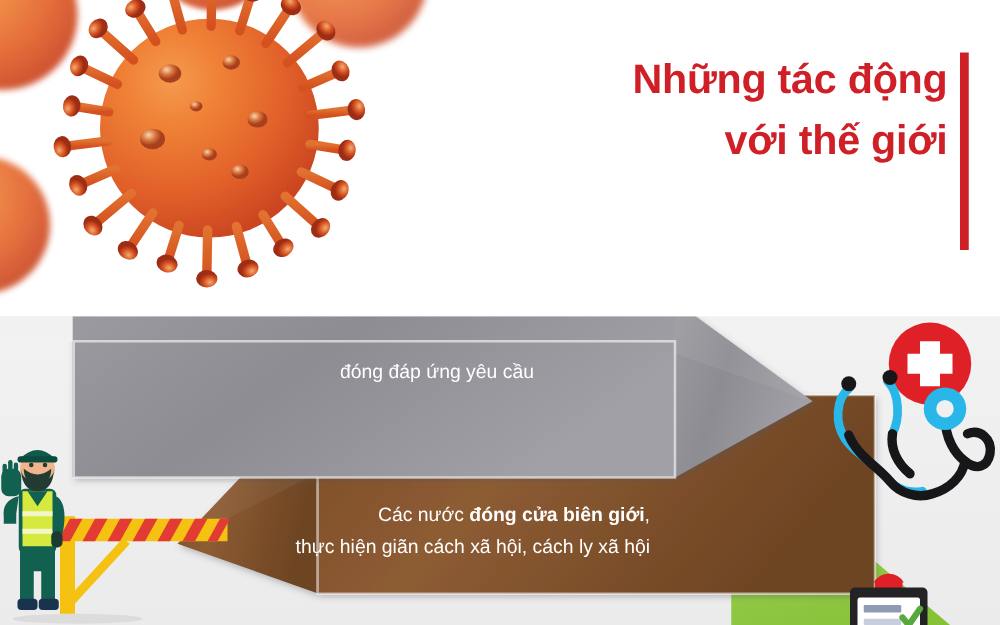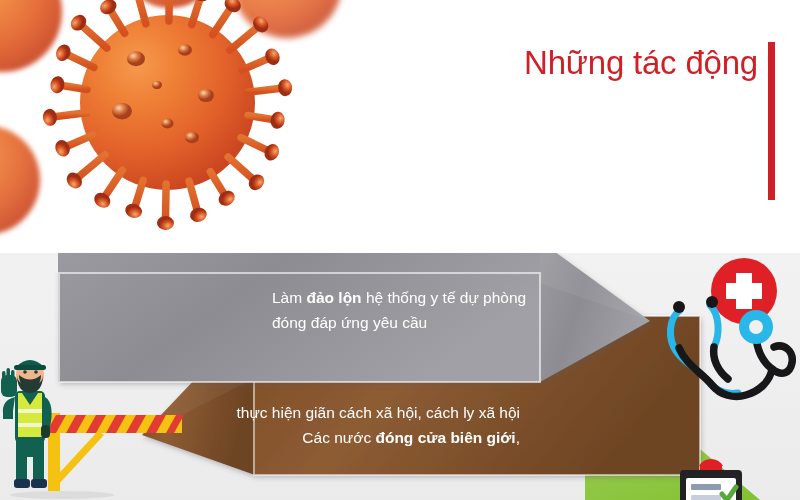--- a/index.html
+++ b/index.html
@@ -48,21 +48,21 @@
 
   .title-block {
     position: absolute;
     right: 42px;
     top: 38px;
     width: 430px;
     text-align: right;
   }
   .title-line {
     color: #cf2027;
-    font-weight: normal;
+    font-weight: bold;
     font-size: 33px;
     line-height: 49px;
     letter-spacing: -0.2px;
     white-space: nowrap;
   }
   .title-rule {
     position: absolute;
     right: 25px;
     top: 42px;
     width: 7px;
@@ -209,20 +209,21 @@
             <ellipse cx="122" cy="111.25000000000001" rx="10" ry="8.2" fill="url(#poreG)"></ellipse>
             <ellipse cx="167.5" cy="123.5" rx="6" ry="4.92" fill="url(#poreG)"></ellipse>
             <ellipse cx="157" cy="85" rx="5" ry="4.1" fill="url(#poreG)"></ellipse>
             <ellipse cx="192" cy="137.5" rx="7" ry="5.739999999999999" fill="url(#poreG)"></ellipse>
           </g>
       </svg>
     </div>
 
     <div class="title-block">
       <div class="title-line">Những tác động</div>
+      <div class="title-line">với thế giới</div>
     </div>
     <div class="title-rule"></div>
   </div>
 
   <div class="lower-panel">
 
     <svg class="arrow-svg" viewBox="0 0 800 247">
       <defs>
         <linearGradient id="grayG" x1="0" y1="0" x2="1" y2="0.4">
           <stop offset="0%" stop-color="#9b9ba1"></stop>
@@ -272,27 +273,26 @@
         <polygon points="540,-12 650,68 540,129" fill="url(#grayG)"></polygon>
 
         <polygon points="540,-12 650,68 540,30" fill="#ffffff" opacity="0.06"></polygon>
       </g>
       <rect x="59" y="20" width="481" height="109" fill="none" stroke="#ffffff" stroke-opacity="0.6" stroke-width="2"></rect>
 
       <polygon points="0,0 58,0 58,20 0,20" fill="#f1f1f2"></polygon>
     </svg>
 
     <div class="arrow-text" id="text-health">
-        <div><span>Làm </span><b>đảo lộn</b><span> hệ thống y tế dự phòng</span></div>
         <div><span>đóng đáp ứng yêu cầu</span></div>
       </div>
 
     <div class="arrow-text" id="text-borders">
+        <div><span>Các nước </span><b>đóng cửa biên giới</b><span>,</span></div>
         <div><span>thực hiện giãn cách xã hội, cách ly xã hội</span></div>
-        <div><span>Các nước </span><b>đóng cửa biên giới</b><span>,</span></div>
       </div>
 
     <svg class="steth" viewBox="0 0 154 150">
       <circle cx="98" cy="36" r="33" fill="#e02027"></circle>
       <path d="M90 18h16v10h10v16h-10v10H90V44H80V28h10z" fill="#ffffff"></path>
 
       <path d="M34 55 C22 64, 22 84, 30 96 C38 108, 52 114, 62 126 C70 136, 80 140, 92 138" stroke="#29b6e8" stroke-width="7" fill="none" stroke-linecap="round"></path>
       <path d="M64 50 C74 60, 74 80, 68 92" stroke="#29b6e8" stroke-width="7" fill="none" stroke-linecap="round"></path>
       <path d="M30 96 C38 108, 52 114, 62 126 C70 136, 84 142, 98 139" stroke="#1b1b1b" stroke-width="7" fill="none" stroke-linecap="round" opacity="0"></path>
       <path d="M33 93 C40 110, 56 118, 66 130 C74 140, 88 144, 100 140

